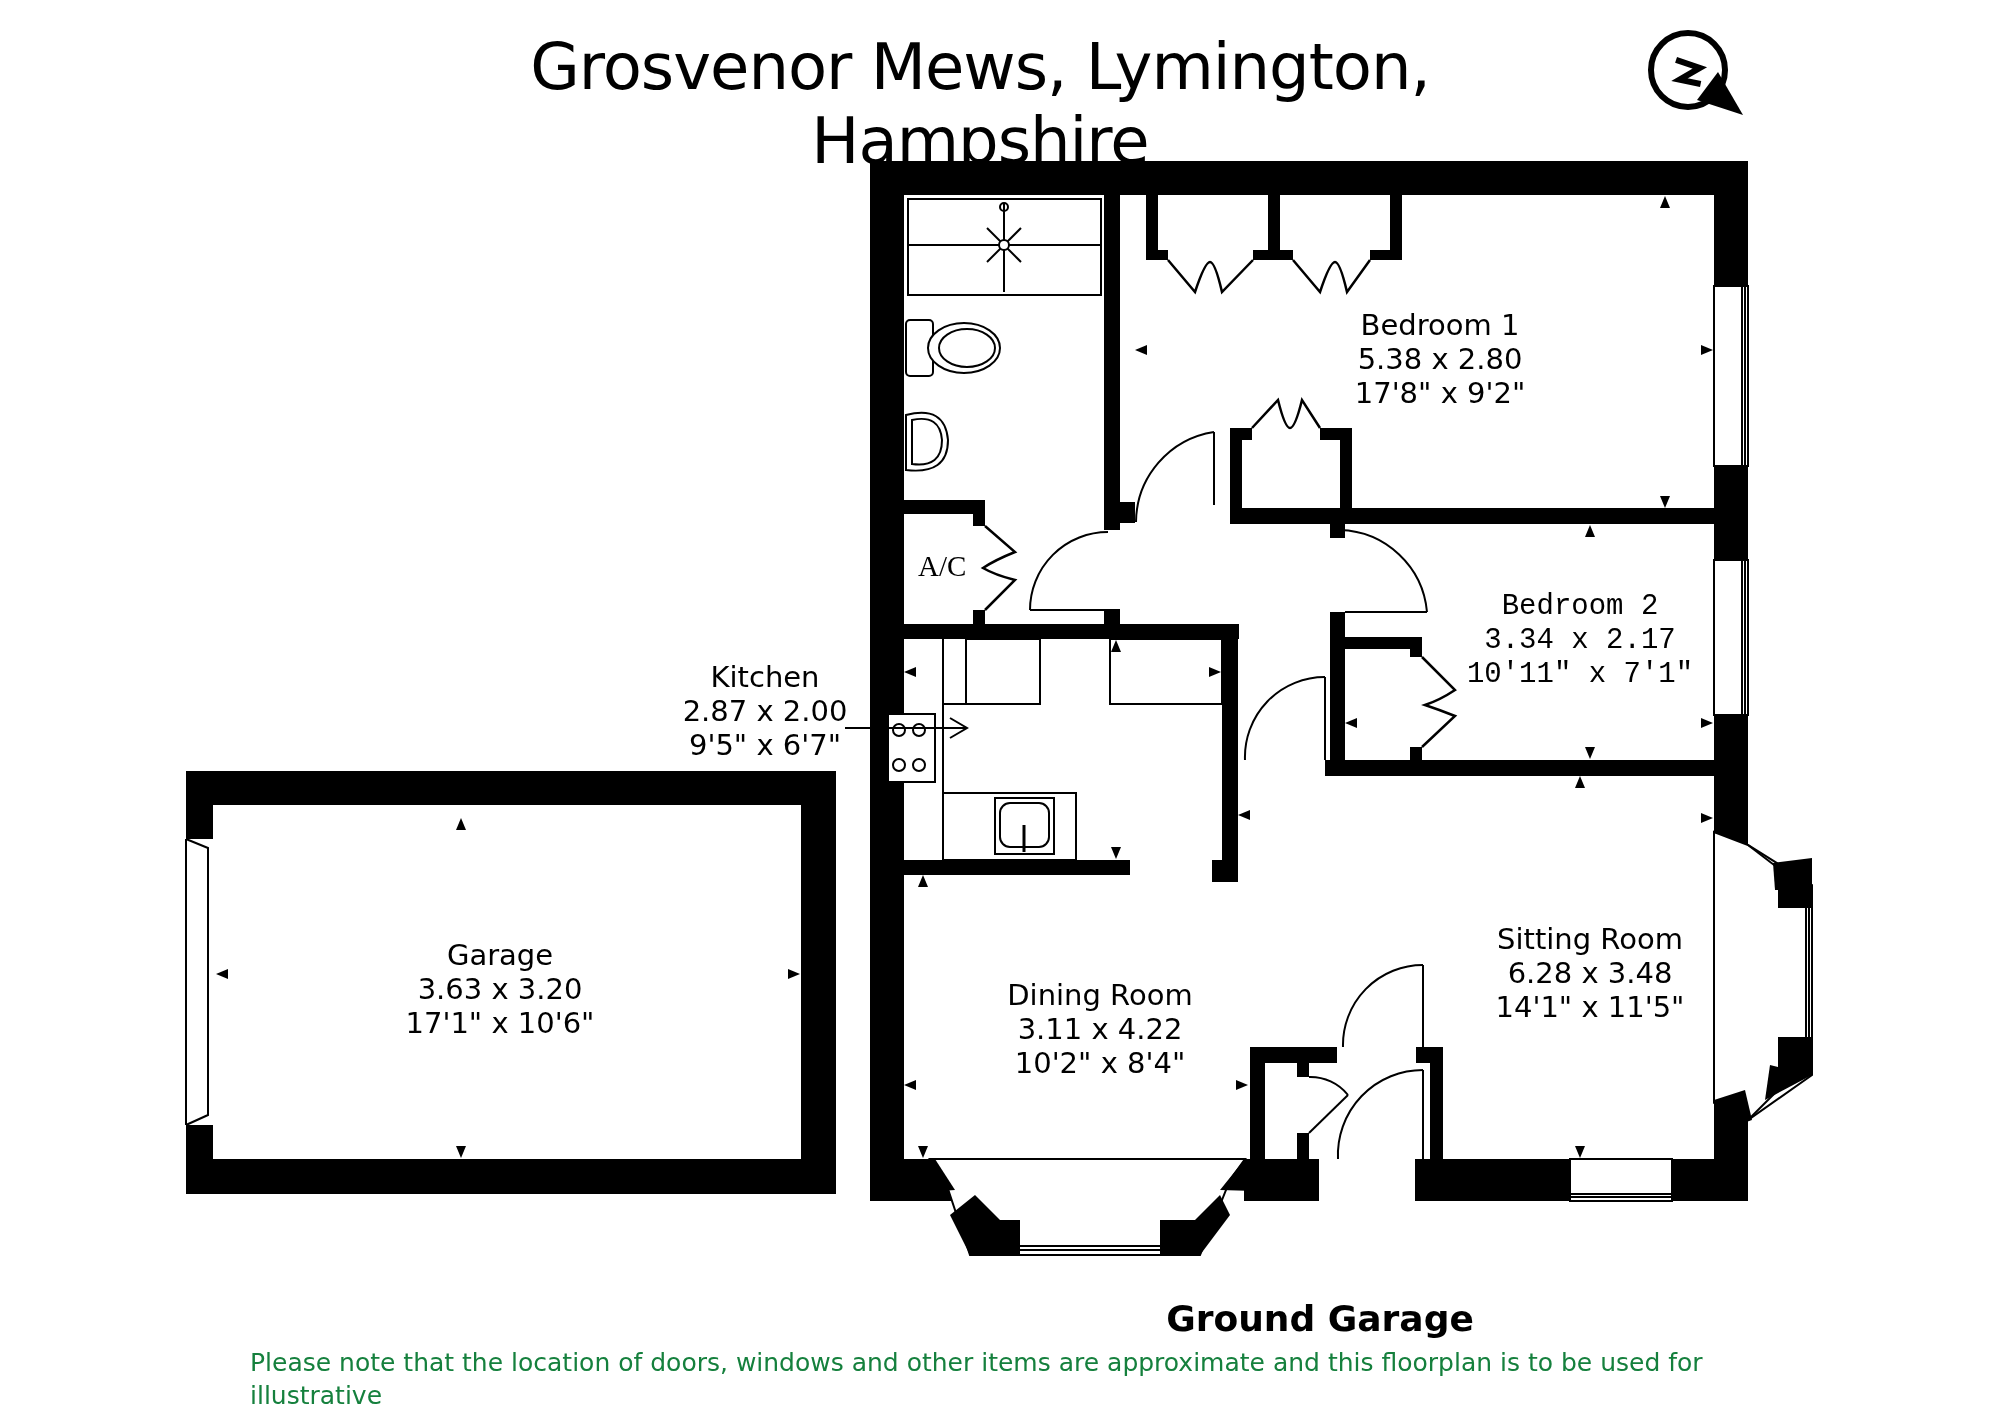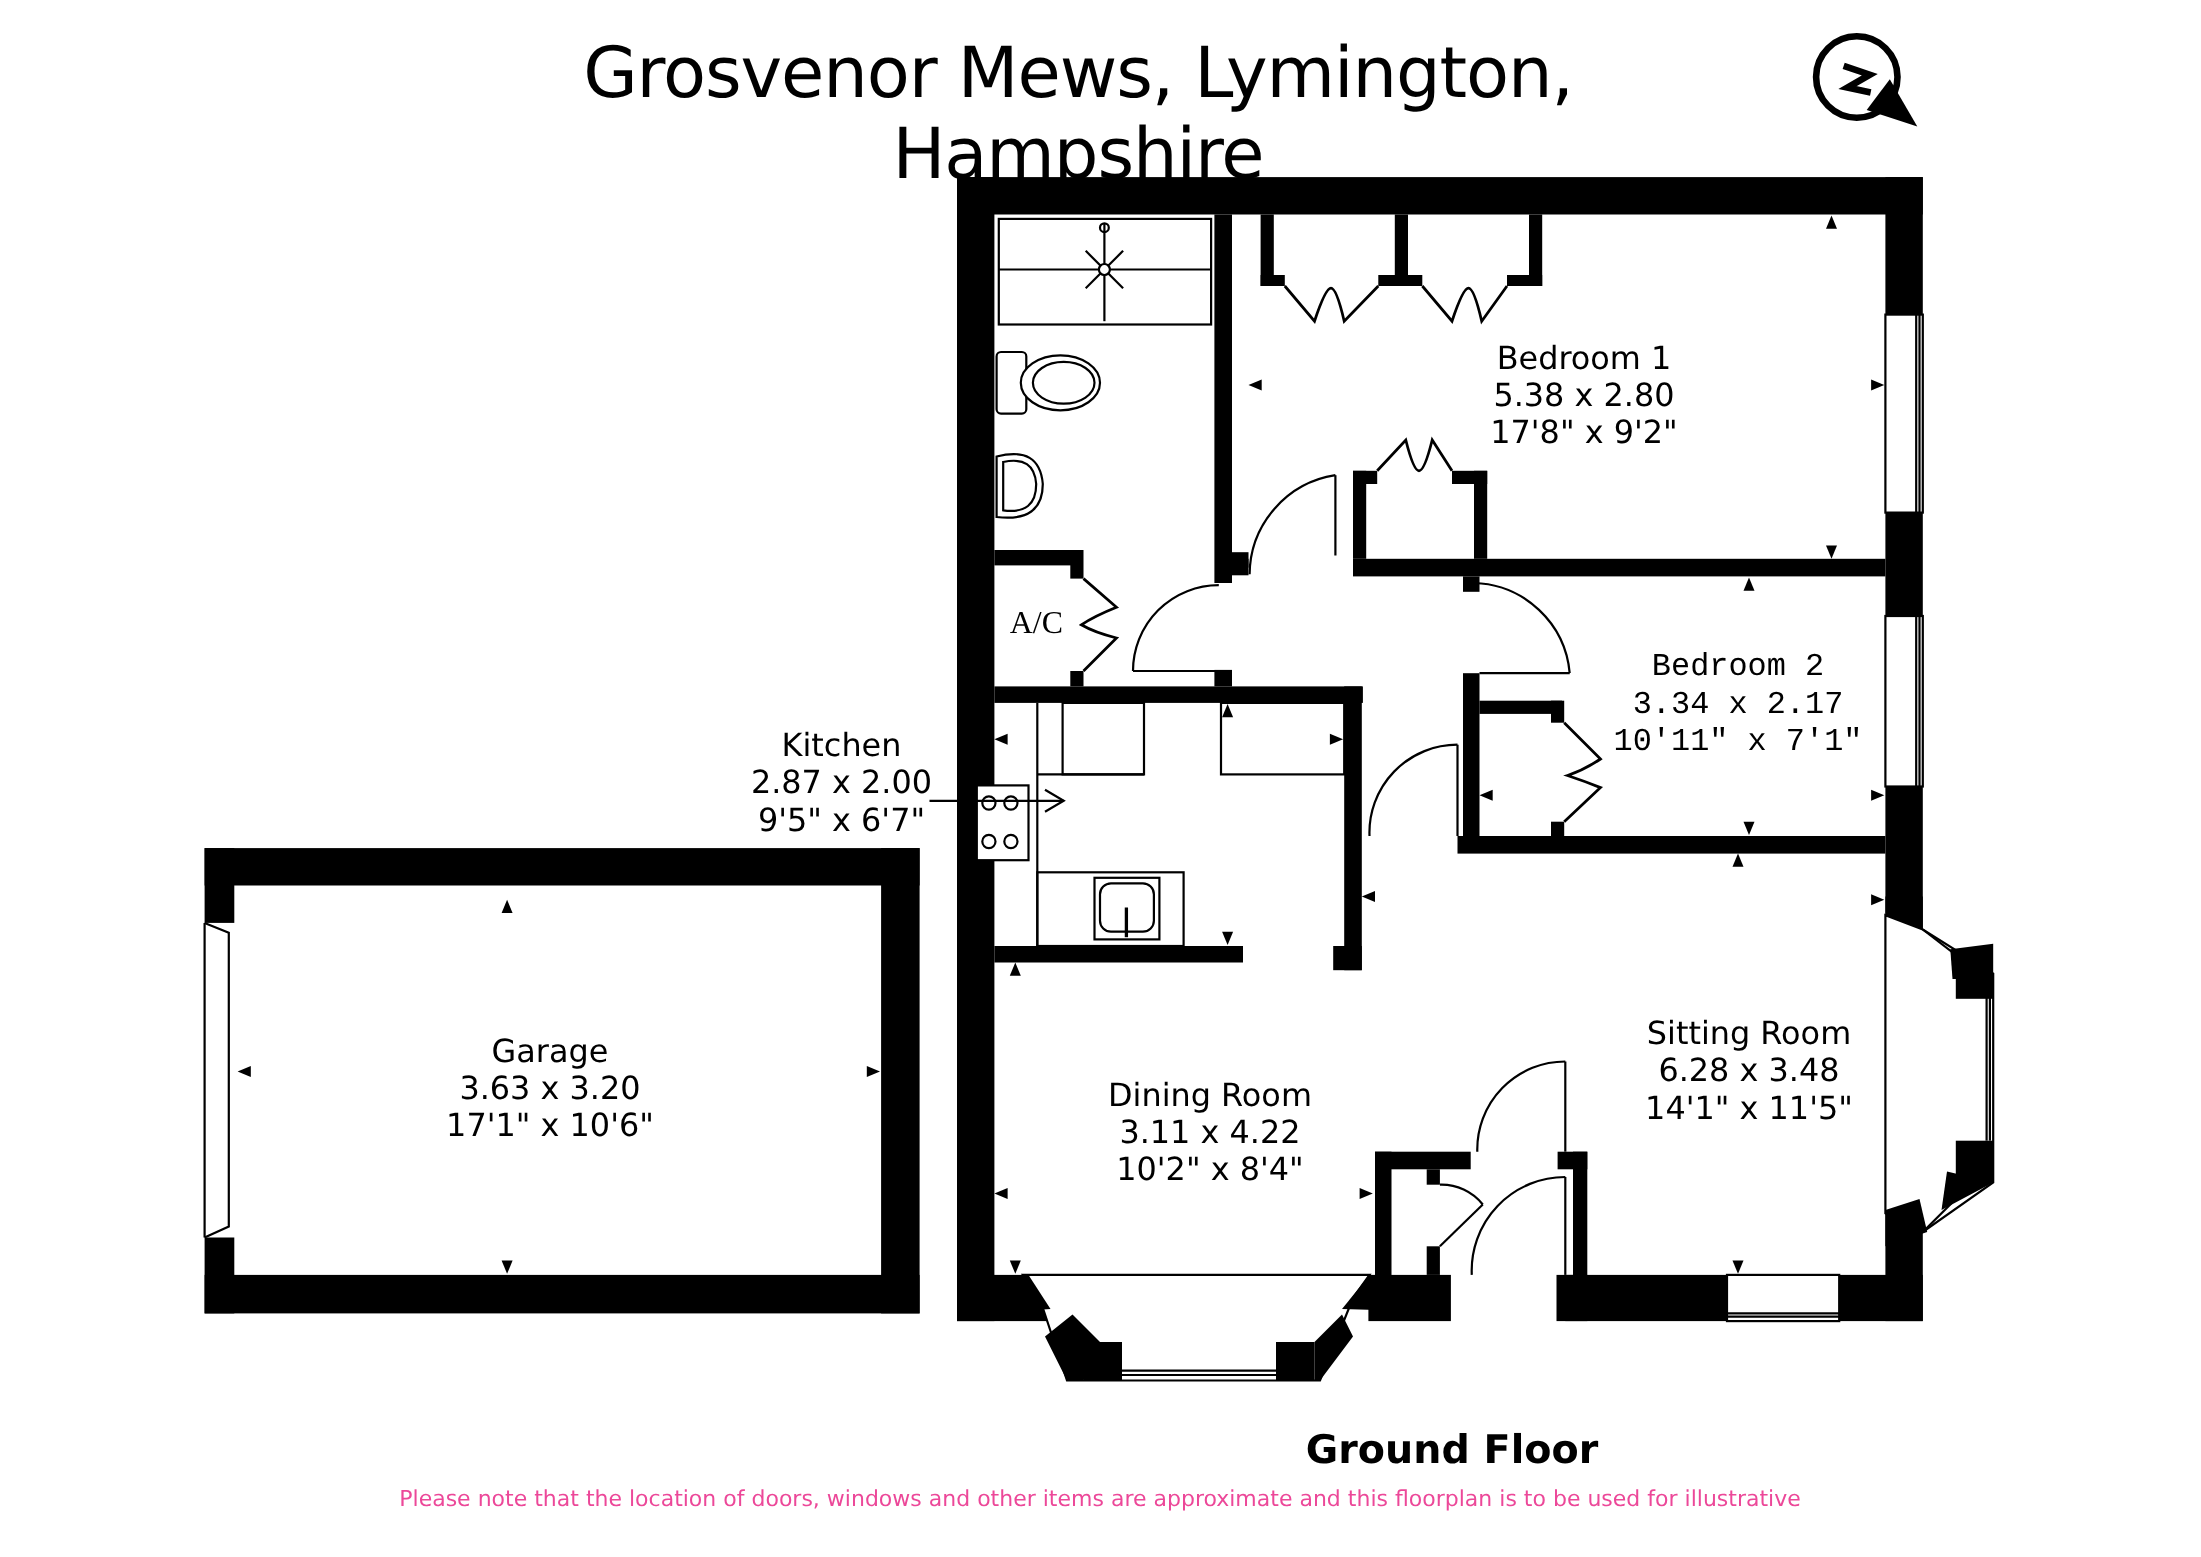--- a/index.html
+++ b/index.html
@@ -3,21 +3,21 @@
 <meta charset="utf-8">
 <style>
   html, body { margin:0; padding:0; background:#ffffff; }
   body { width:2001px; height:1415px; position:relative; overflow:hidden; font-family:"DejaVu Sans", sans-serif; color:#000; }
   .title { position:absolute; left:380px; top:30px; width:1200px; text-align:center; font-size:64px; letter-spacing:-1px; font-family:"DejaVu Sans", sans-serif; }
   svg.plan { position:absolute; left:0; top:0; }
   .room-label { position:absolute; text-align:center; font-size:29px; line-height:34px; font-family:"DejaVu Sans", sans-serif; }
   .room-label span { display:block; }
   .ac-label { position:absolute; font-size:29px; font-family:Liberation Serif, serif; }
   .floor-label { position:absolute; left:1090px; top:1298px; width:460px; text-align:center; font-size:36px; font-weight:bold; font-family:"DejaVu Sans", sans-serif; }
-  .disclaimer { position:absolute; left:250px; top:1346px; width:1500px; text-align:center; font-size:20px; line-height:33px; color:#ec4899; font-family:"DejaVu Sans", sans-serif; }
+  .disclaimer { position:absolute; left:250px; top:1346px; width:1500px; text-align:left; font-size:25px; line-height:33px; color:#15803d; font-family:"DejaVu Sans", sans-serif; }
 </style>
 </head>
 <body>
 
 <div class="title">Grosvenor Mews, Lymington, Hampshire</div>
 
 <svg class="plan" width="2001" height="1415" viewBox="0 0 2001 1415" xmlns="http://www.w3.org/2000/svg">
 
   <g>
     <circle cx="1688" cy="70" r="37" fill="none" stroke="#000" stroke-width="6"></circle>
@@ -290,17 +290,17 @@
 </div>
 
 <div class="room-label" style="left:1460px; top:922px; width:260px;">
   <span>Sitting Room</span>
   <span>6.28 x 3.48</span>
   <span>14'1" x 11'5"</span>
 </div>
 
 <div class="ac-label" style="left:918px; top:550px;">A/C</div>
 
-<div class="floor-label">Ground Floor</div>
+<div class="floor-label">Ground Garage</div>
 
 <div class="disclaimer">
   <div>Please note that the location of doors, windows and other items are approximate and this floorplan is to be used for illustrative</div>
 </div>
 
 </body></html>

